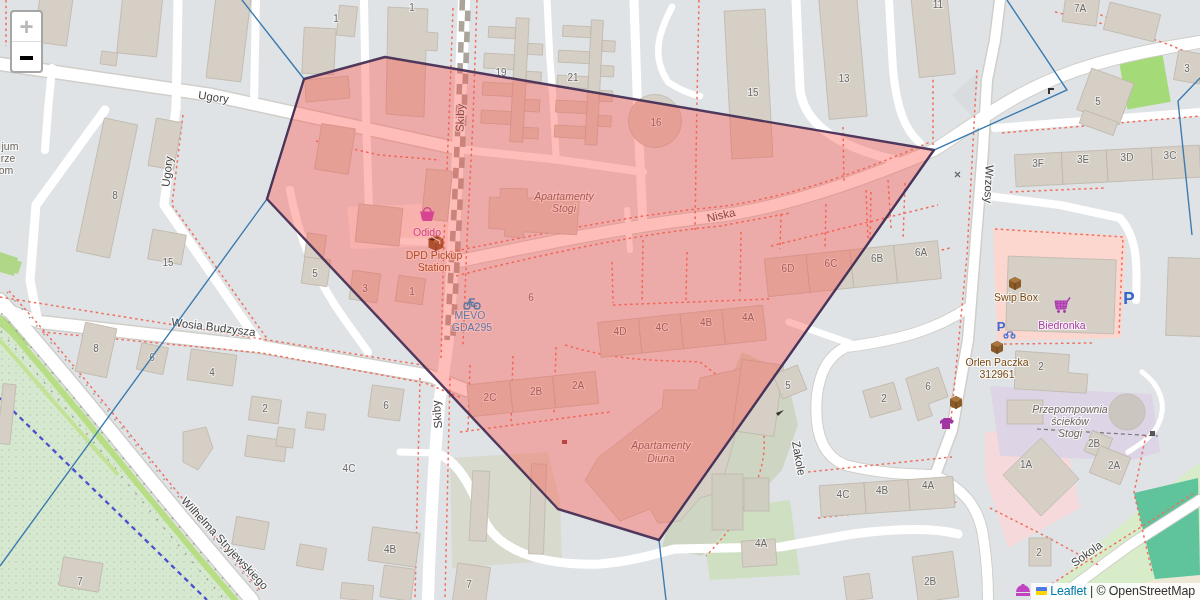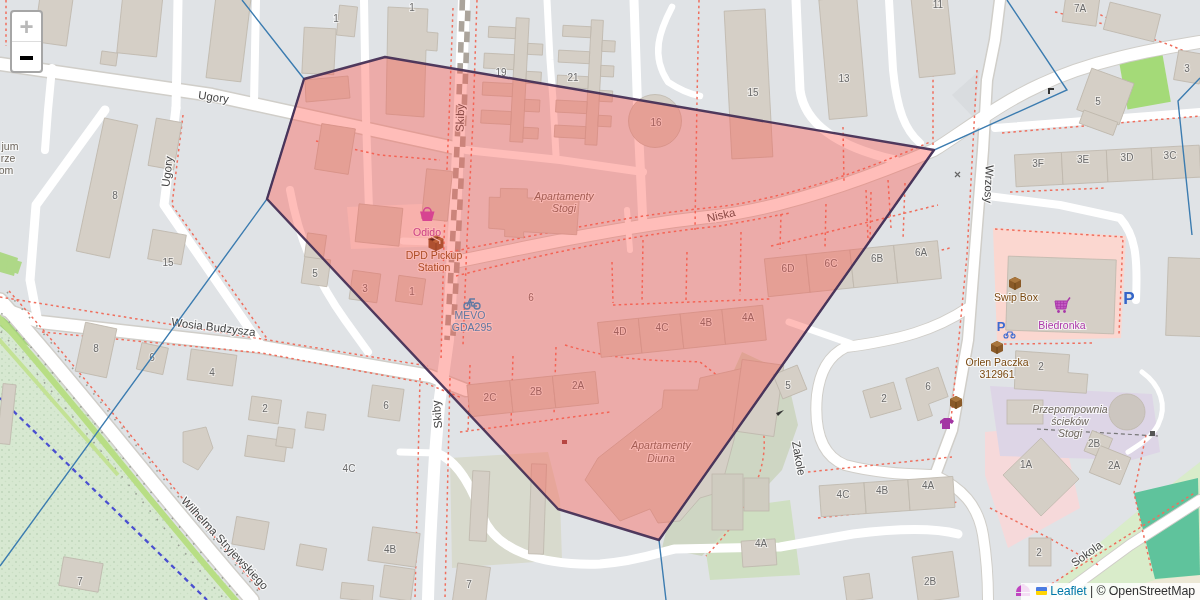--- a/index.html
+++ b/index.html
@@ -1,19 +1,19 @@
 <!DOCTYPE html>
 <html><head>
 <meta charset="utf-8">
 <style>
 html,body{margin:0;padding:0}
 #map{position:relative;width:1200px;height:600px;overflow:hidden;background:#e0e3e6;font-family:"Liberation Sans",sans-serif}
 .zbox{position:absolute;top:10px;left:10px;width:29px;border:2px solid #a6a6a6;border-radius:4px;background:#fff;z-index:50}
 .zbtn{width:29px;height:29px;text-align:center;position:relative}
-.attr{position:absolute;right:0;bottom:0;height:17.5px;background:rgba(255,255,255,0.82);padding:0 5px 0 15px;font-size:12.4px;line-height:17px;color:#333;z-index:50;white-space:nowrap;letter-spacing:-0.1px}
+.attr{position:absolute;right:0;bottom:0;height:17.5px;background:rgba(255,255,255,0.82);padding:0 5px 0 5px;font-size:12.4px;line-height:17px;color:#333;z-index:50;white-space:nowrap;letter-spacing:-0.1px}
 .attr a{color:#0078A8;text-decoration:none}
 svg text{font-family:"Liberation Sans",sans-serif}
 .st{font-size:11.5px;fill:#454545;text-anchor:middle;paint-order:stroke;stroke:rgba(255,255,255,0.75);stroke-width:2.4px}
 .lb{font-size:10px;fill:#6b6b6b;text-anchor:middle;paint-order:stroke;stroke:rgba(255,255,255,0.55);stroke-width:2px}
 .pm{font-size:10.5px;fill:#ac39ac;text-anchor:middle;paint-order:stroke;stroke:rgba(255,255,255,0.7);stroke-width:2.2px}
 .pb{font-size:10.5px;fill:#7a4a12;text-anchor:middle;paint-order:stroke;stroke:rgba(255,255,255,0.7);stroke-width:2.2px}
 .pu{font-size:10.5px;fill:#0092da;text-anchor:middle;paint-order:stroke;stroke:rgba(255,255,255,0.7);stroke-width:2.2px}
 .pg{font-size:10.5px;fill:#6e675e;text-anchor:middle;paint-order:stroke;stroke:rgba(255,255,255,0.7);stroke-width:2.2px}
 </style>
 </head>

